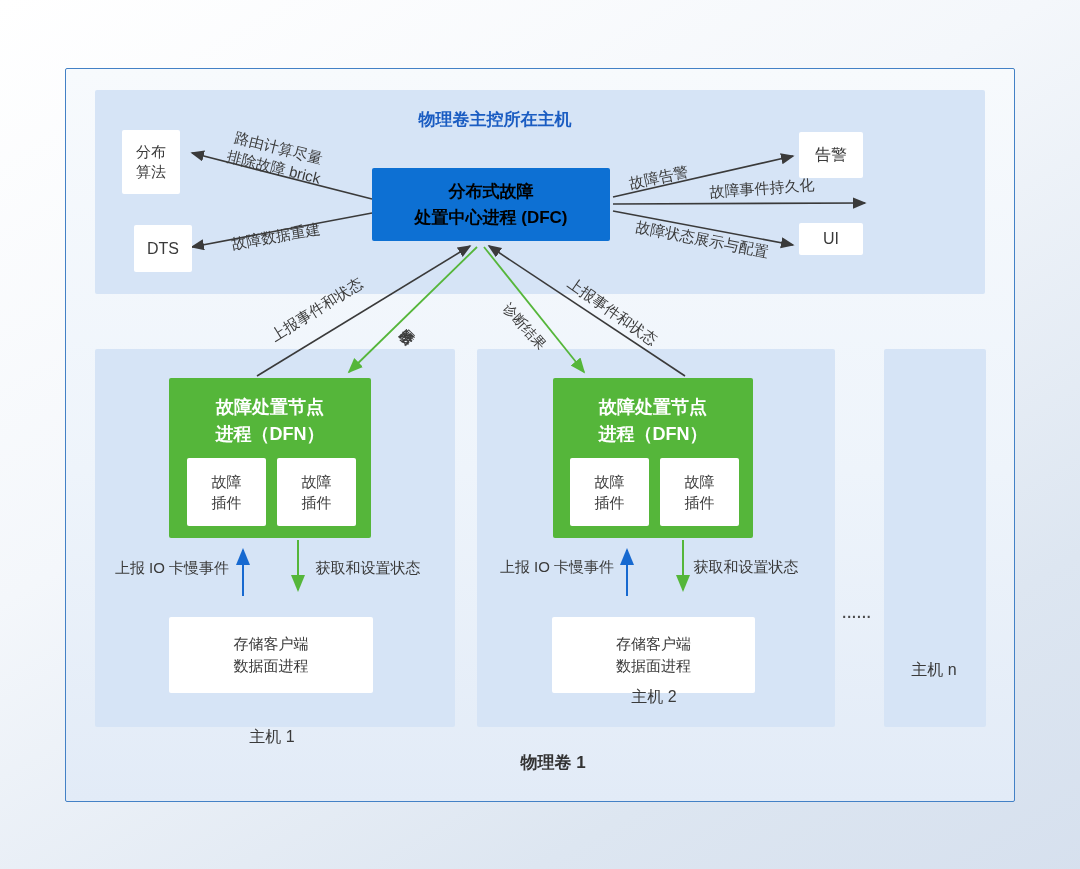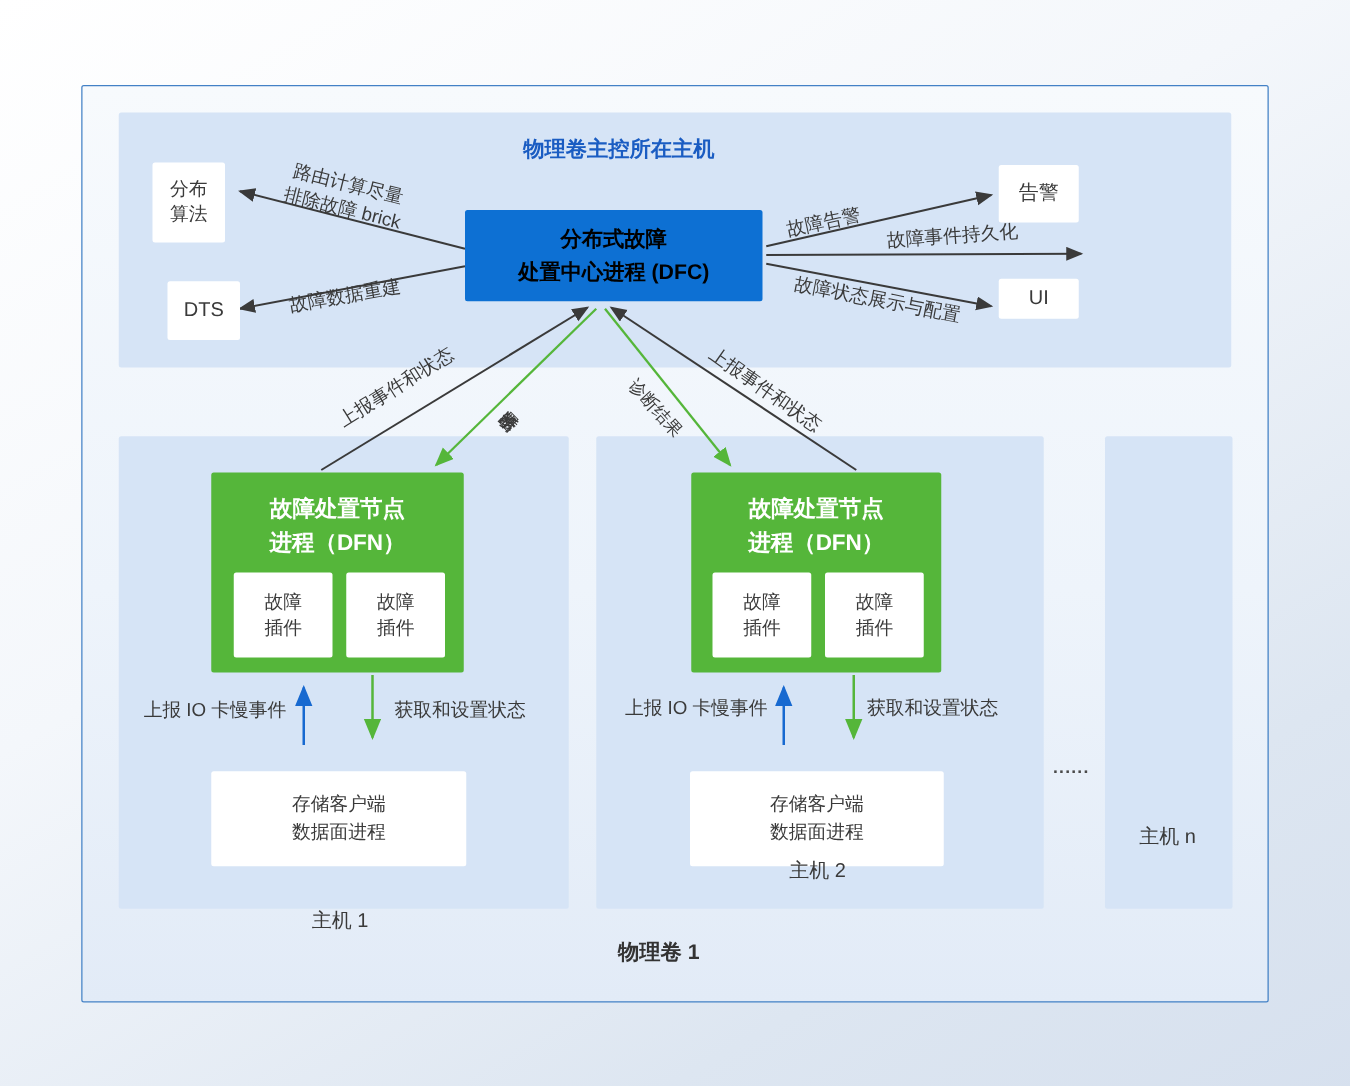--- a/index.html
+++ b/index.html
@@ -81,21 +81,21 @@
     position:absolute;color:#3a3a3a;font-size:15px;white-space:nowrap;
     transform:translate(-50%,-50%);
   }
   .lbl.center2{text-align:center;white-space:pre-line;line-height:1.35;}
   .title-blue{
     position:absolute;color:#1a5cc2;font-weight:bold;font-size:17px;
     transform:translate(-50%,-50%);white-space:nowrap;
   }
   .vol-label{
     position:absolute;color:#333333;font-weight:bold;font-size:17px;
-    transform:translate(-50%,-50%);white-space:nowrap;
+    transform:translate(-50%,-50%);white-space:nowrap;margin-left:26px;
   }
   .host-label{
     position:absolute;color:#3a3a3a;font-size:16px;
     transform:translate(-50%,-50%);white-space:nowrap;
   }
   .dots{
     position:absolute;color:#4a4a4a;font-size:14px;font-weight:bold;
     letter-spacing:1px;transform:translate(-50%,-50%);white-space:nowrap;
   }
   .diag-l{

